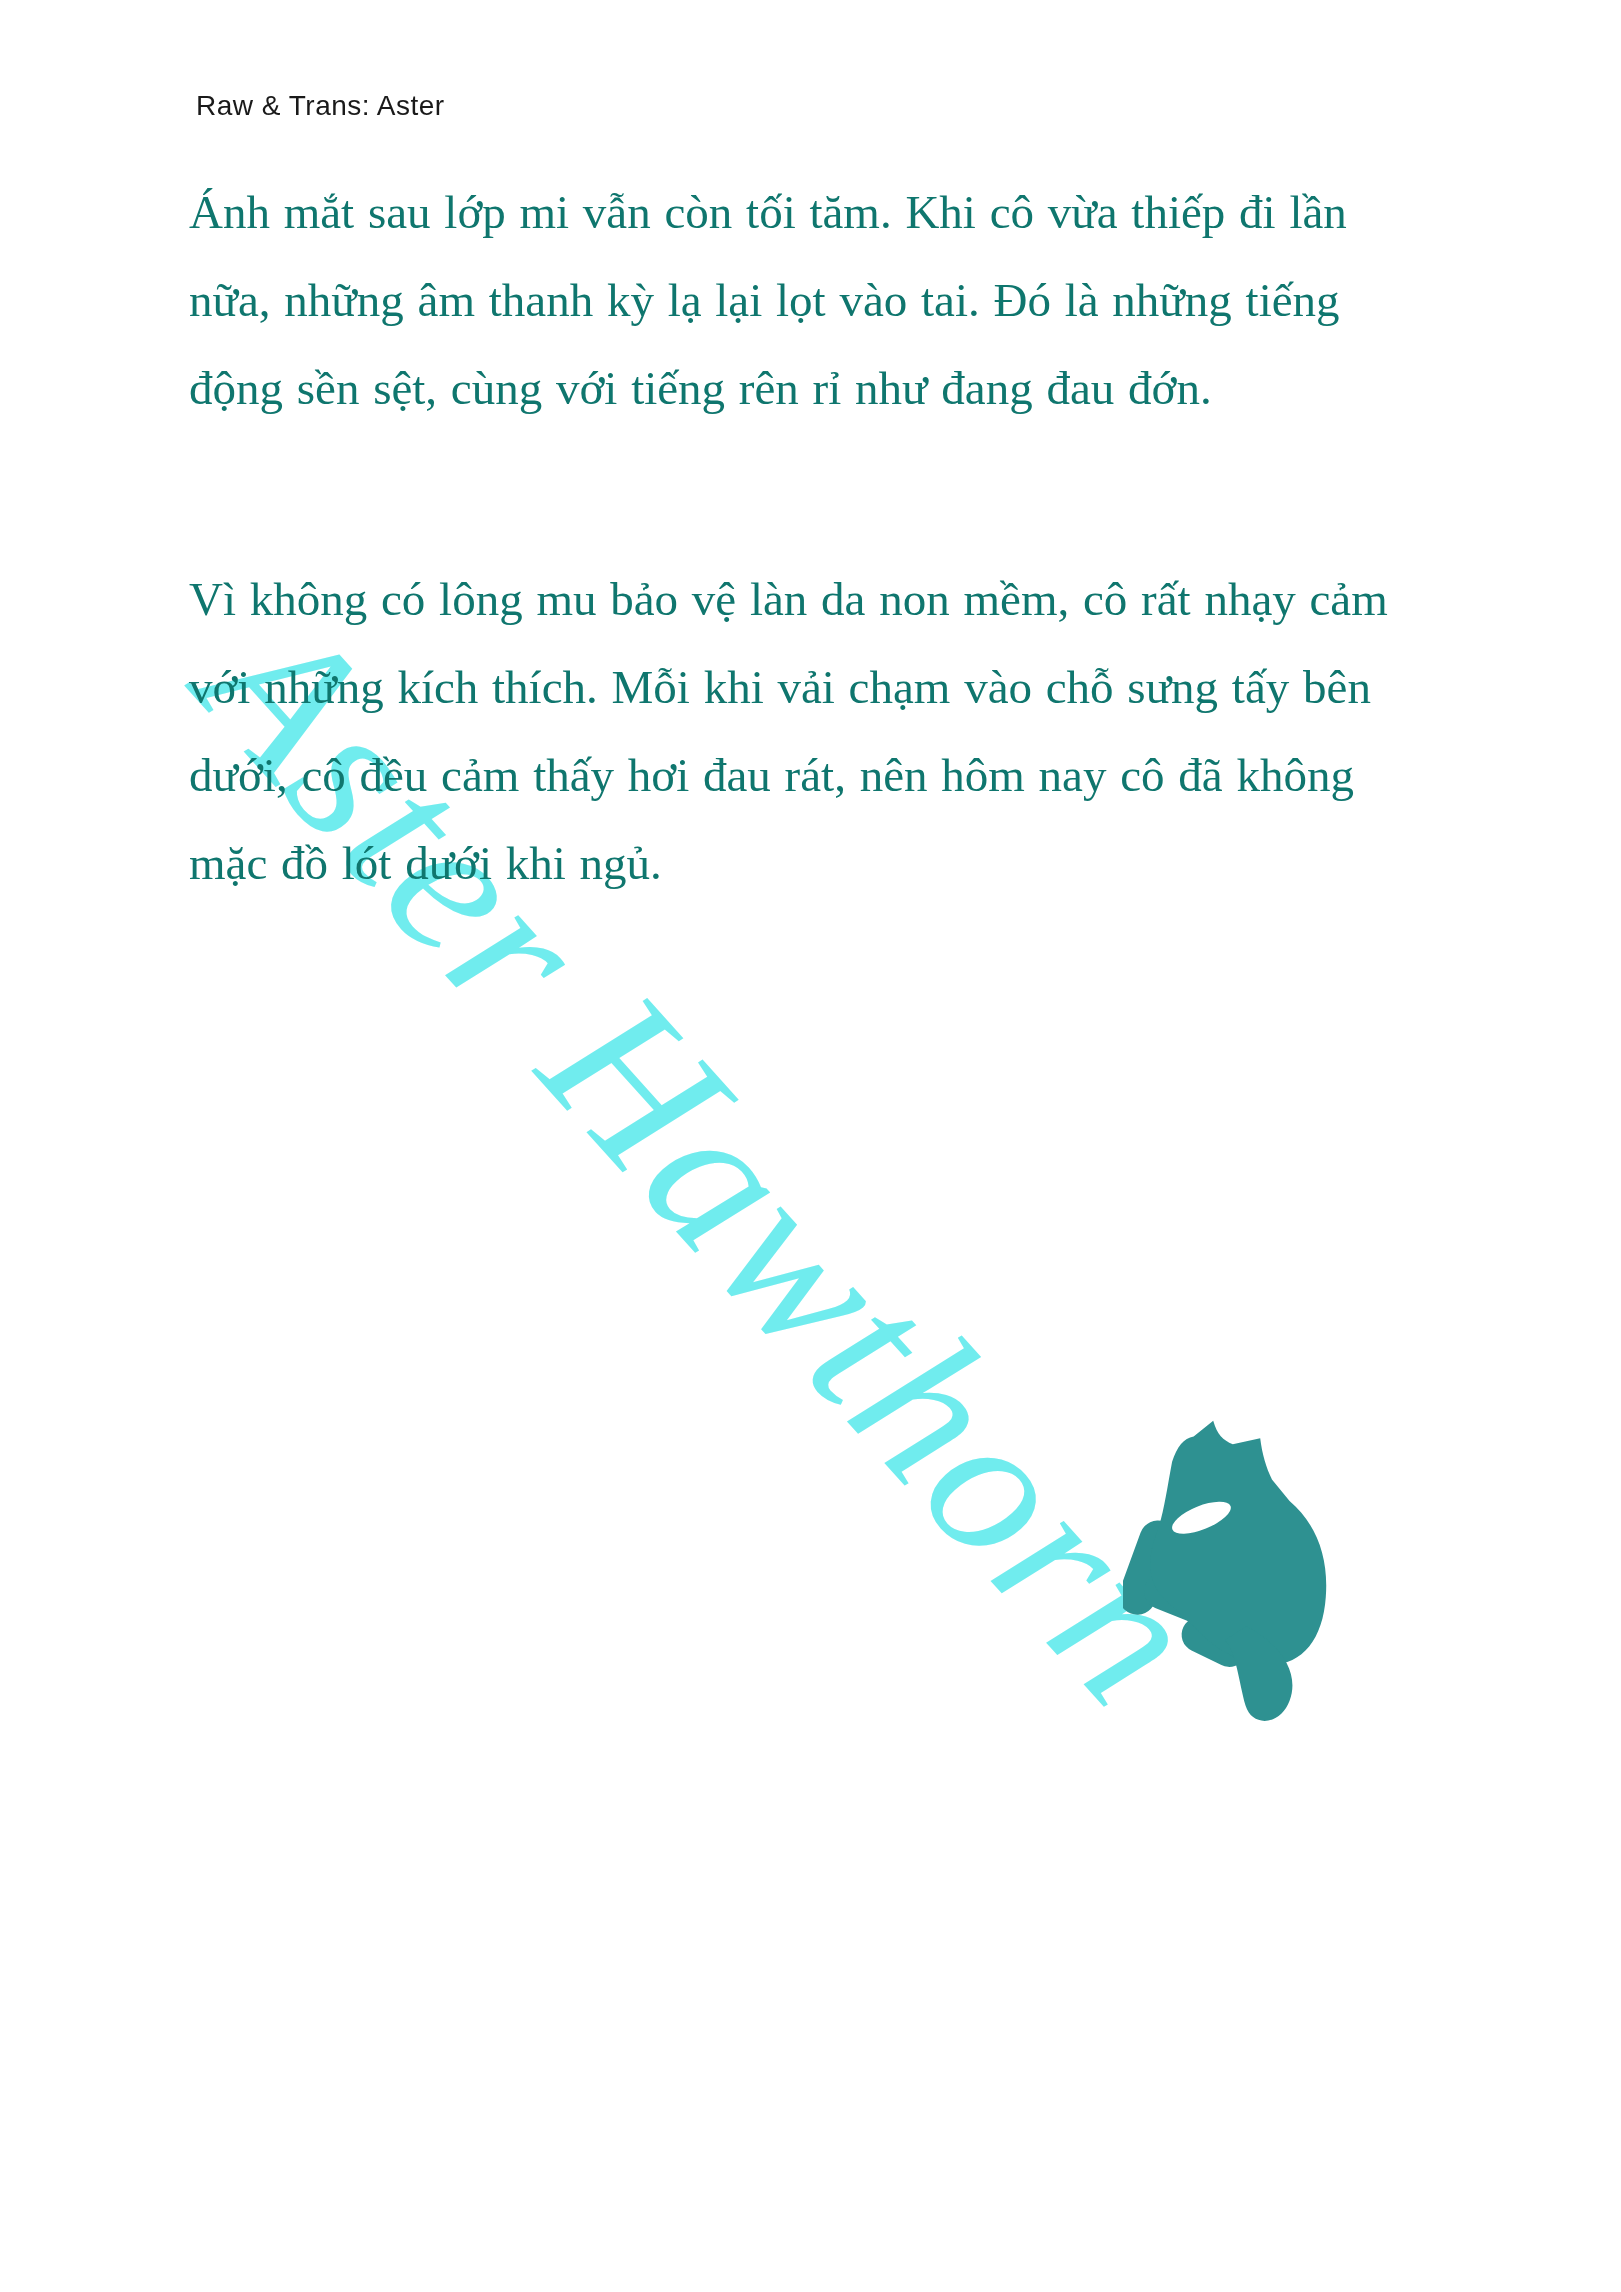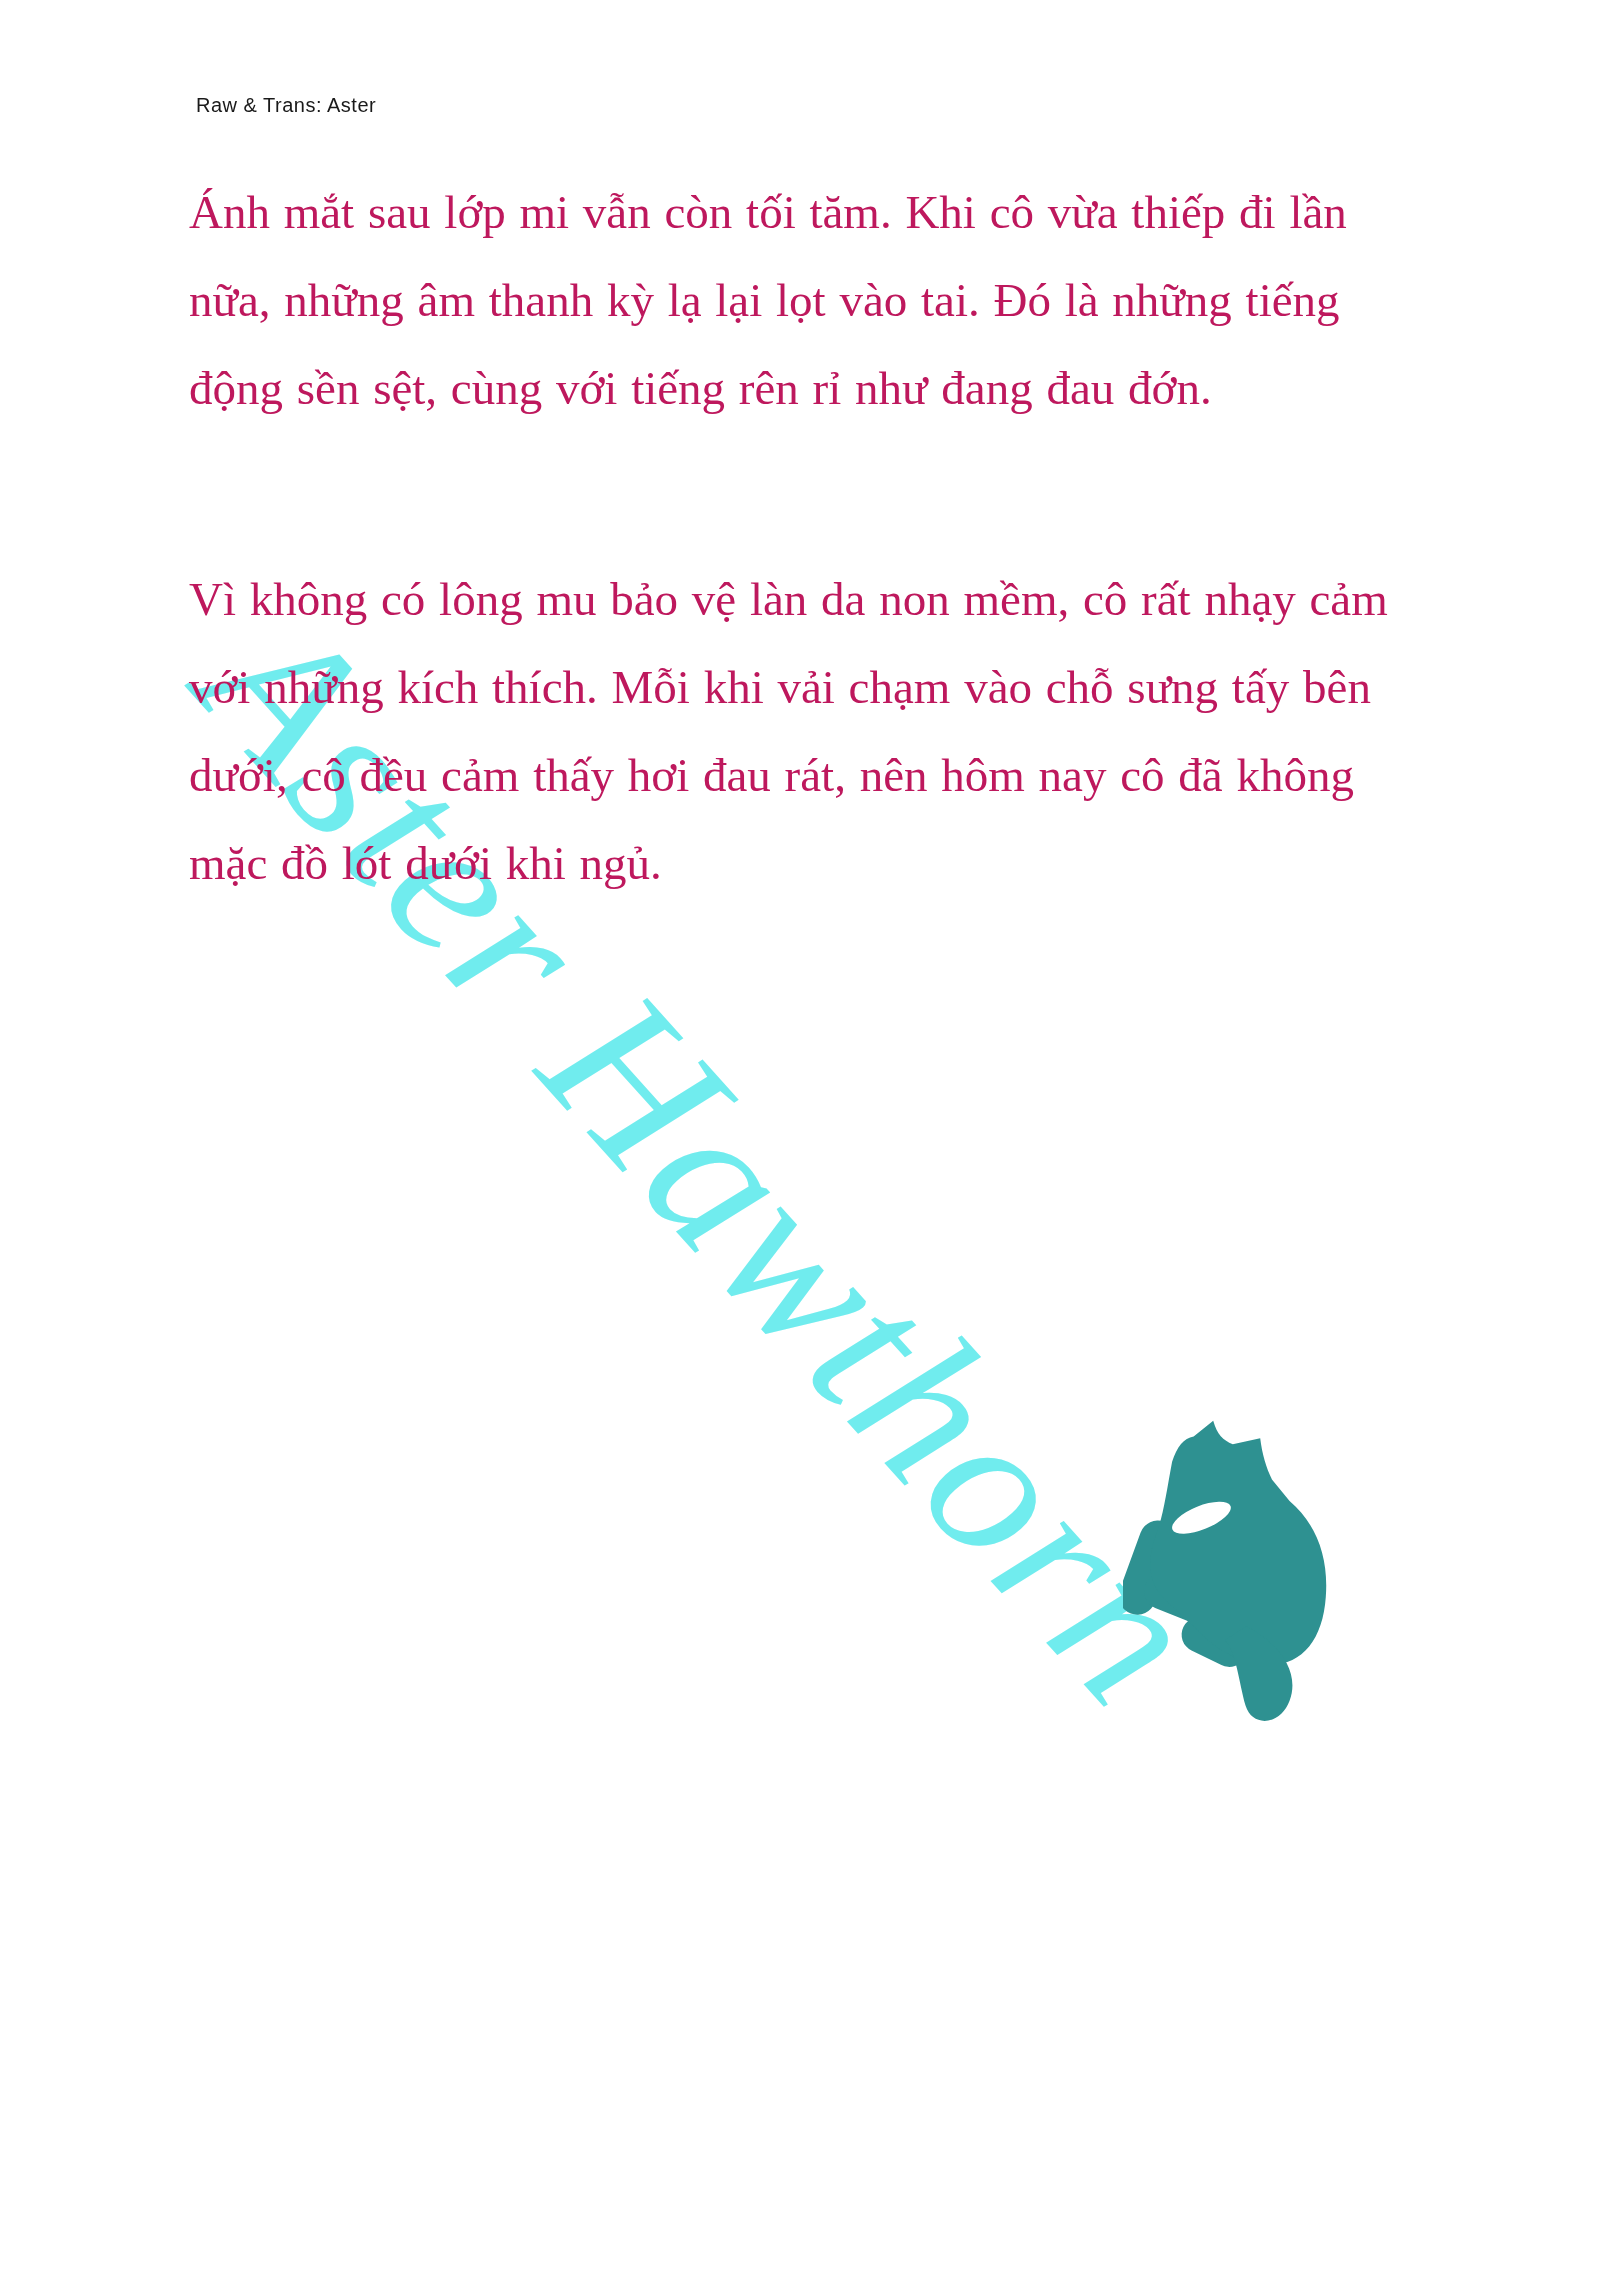--- a/index.html
+++ b/index.html
@@ -10,37 +10,37 @@
     background: #ffffff;
     overflow: hidden;
     font-family: "Liberation Serif", serif;
   }
   .credit {
     position: absolute;
     left: 196px;
     top: 88px;
     z-index: 3;
     font-family: "Liberation Sans", sans-serif;
-    font-size: 20px;
+    font-size: 28px;
     line-height: 35px;
     color: #1a1a1a;
     letter-spacing: 0.5px;
   }
   .body-text {
     position: absolute;
     left: 189px;
     top: 168px;
     width: 1247px;
     z-index: 3;
   }
   .para {
     font-family: "Liberation Serif", serif;
     font-size: 47px;
     line-height: 88px;
-    color: #be185d;
+    color: #0f766e;
     margin: 0 0 123px 0;
     text-align: left;
     word-spacing: 2px;
   }
   .watermark {
     position: absolute;
     left: 327px;
     top: 572px;
     z-index: 1;
     font-family: "Liberation Serif", serif;

